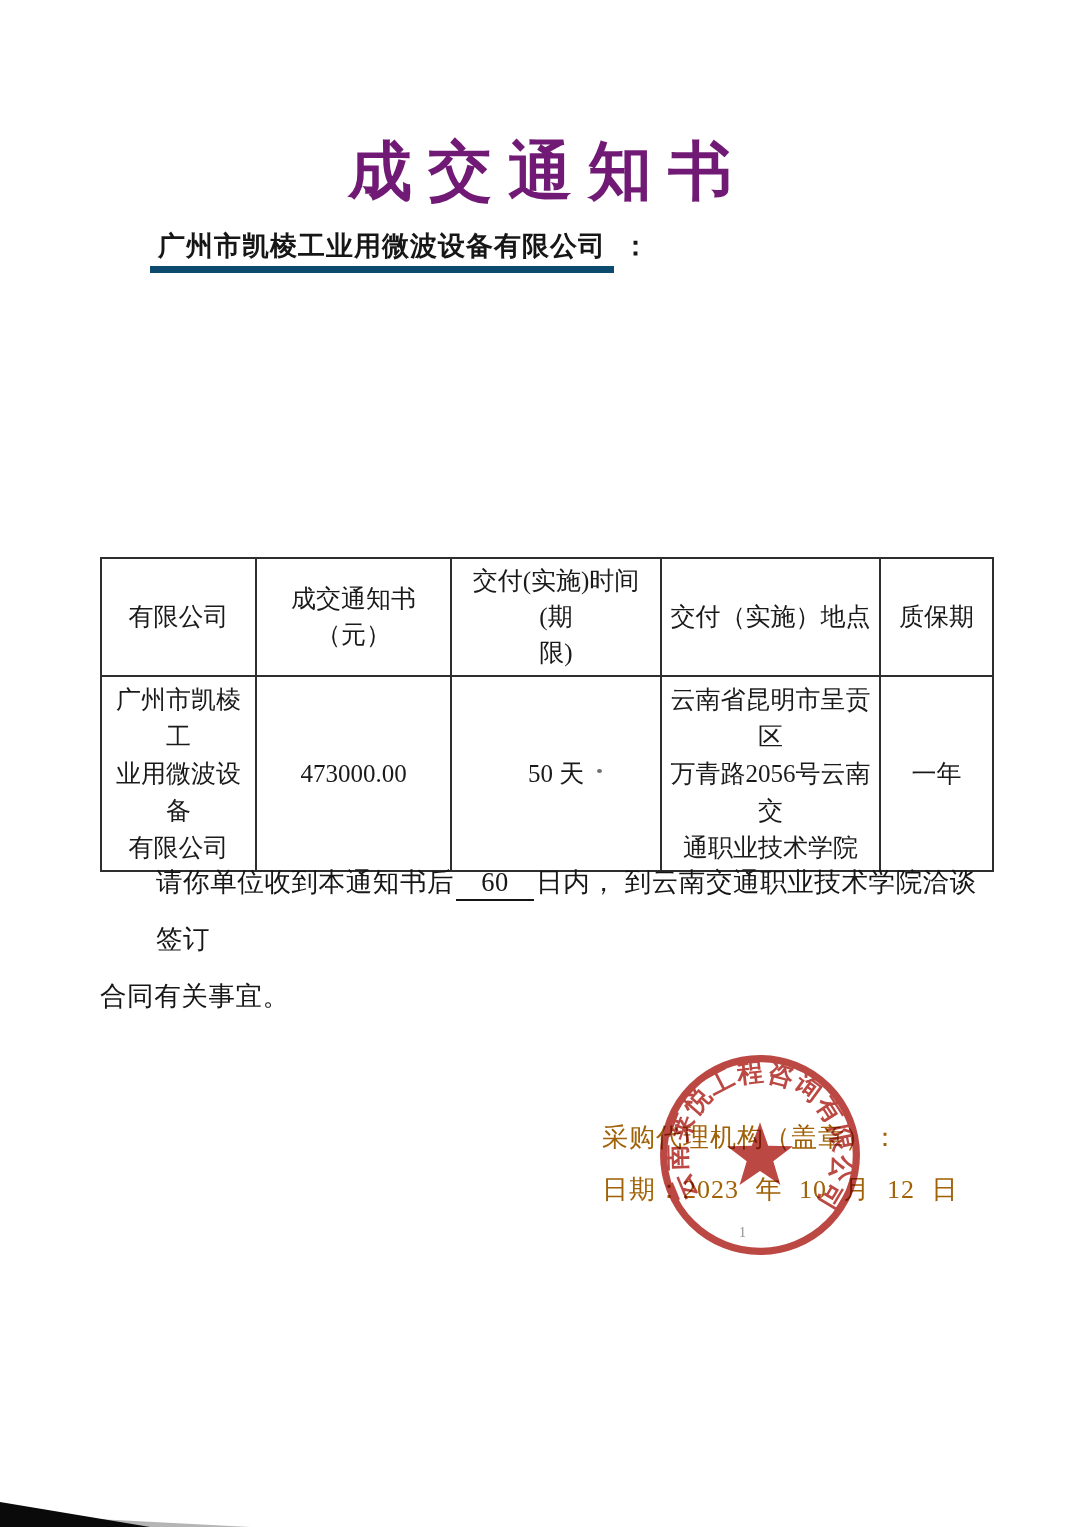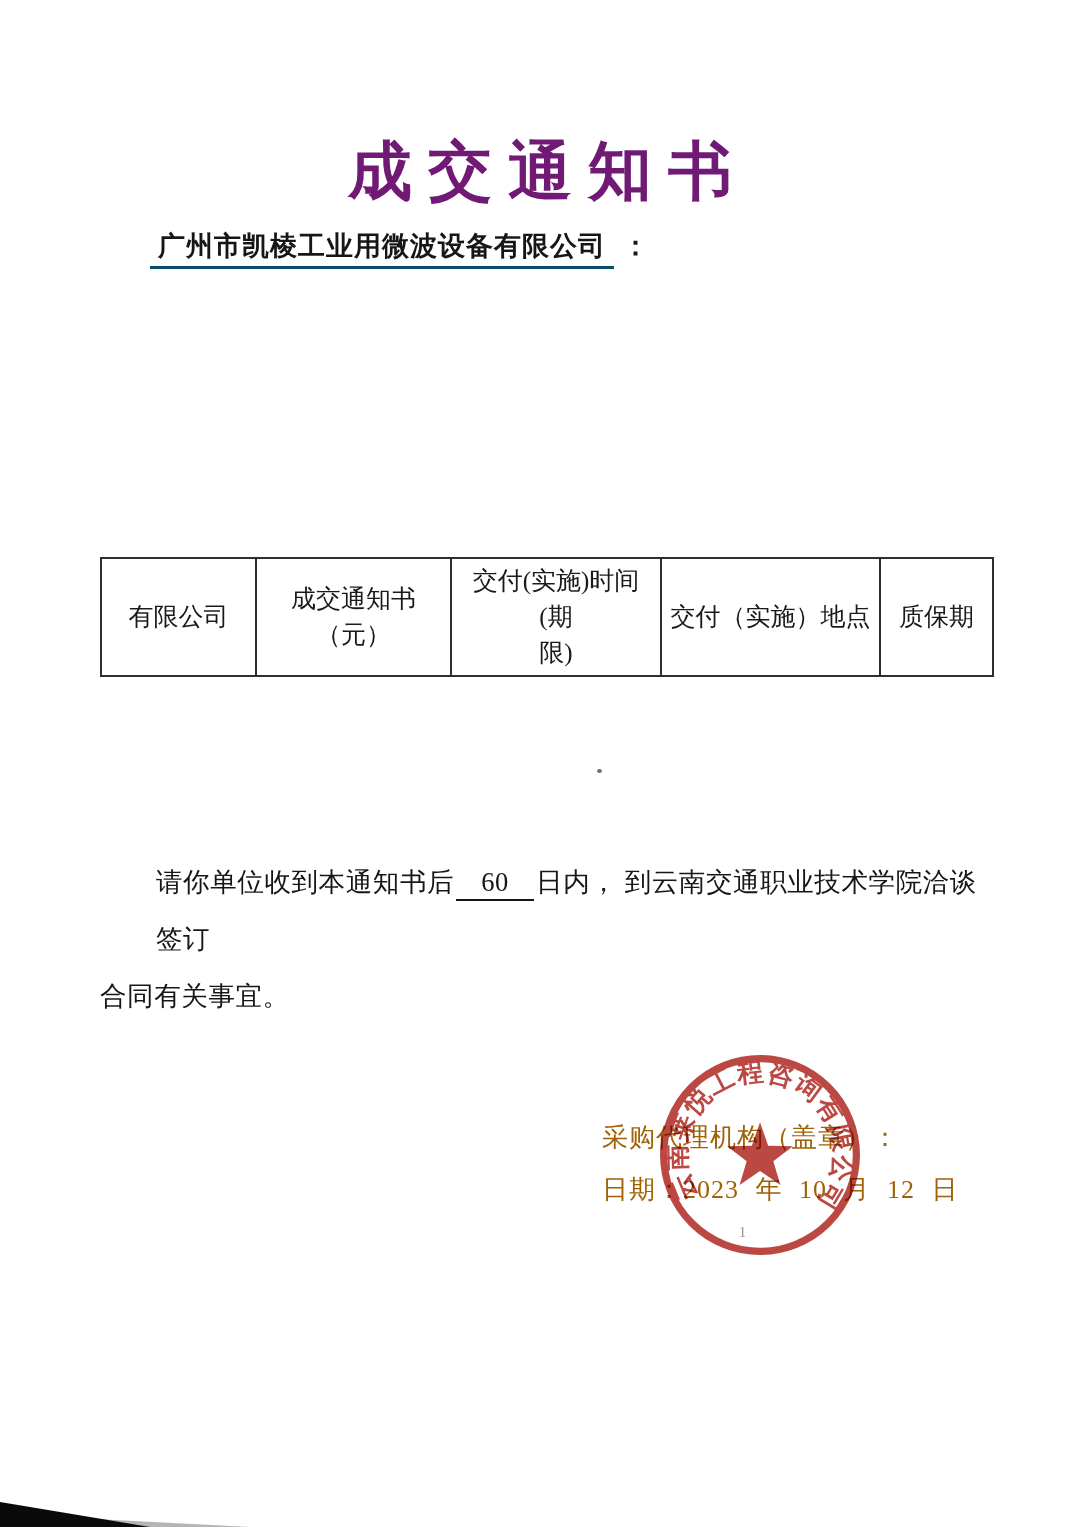--- a/index.html
+++ b/index.html
@@ -9,21 +9,21 @@
   }
   .title {
     position:absolute; top:128px; left:0; width:100%;
     text-align:center; font-size:64px; font-weight:bold;
     letter-spacing:16px; text-indent:16px; color:#701a75;
   }
   .addressee {
     position:absolute; top:228px; left:150px;
     font-size:27px; font-weight:bold; letter-spacing:1px;
   }
-  .addressee .uline { border-bottom:3px solid #0c4a6e; padding:0 8px 5px 8px; }
+  .addressee .uline { border-bottom:7px solid #0c4a6e; padding:0 8px 5px 8px; }
   .addressee .colon { margin-left:8px; }
   .para { position:absolute; left:100px; width:886px; font-size:26.5px; line-height:57px; letter-spacing:0.6px; }
   .para1 { top:288px; }
   .para2 { top:854px; }
   .indent { padding-left:56px; }
   .b { font-weight:bold; }
   .days-uline {
     display:inline-block; min-width:78px; text-align:center;
     border-bottom:2.5px solid #161616; line-height:34px; margin:0 2px;
   }
@@ -77,20 +77,31 @@
     <tbody>
       <tr class="hdr">
         <td>有限公司</td>
         <td>成交通知书
 （元）</td>
         <td>交付(实施)时间(期
 限)</td>
         <td>交付（实施）地点</td>
         <td>质保期</td>
       </tr>
+      <tr class="body-row">
+        <td>广州市凯棱工
+业用微波设备
+有限公司</td>
+        <td>473000.00</td>
+        <td>50 天</td>
+        <td>云南省昆明市呈贡区
+万青路2056号云南交
+通职业技术学院</td>
+        <td>一年</td>
+      </tr>
     </tbody>
   </table>
 
   <div class="speck"></div>
 
   <div class="para para2">
     <div class="indent"><span>请你单位收到本通知书后</span><span class="days-uline">60</span><span>日内， 到云南交通职业技术学院洽谈签订</span></div>
     <div>合同有关事宜。</div>
   </div>
 

